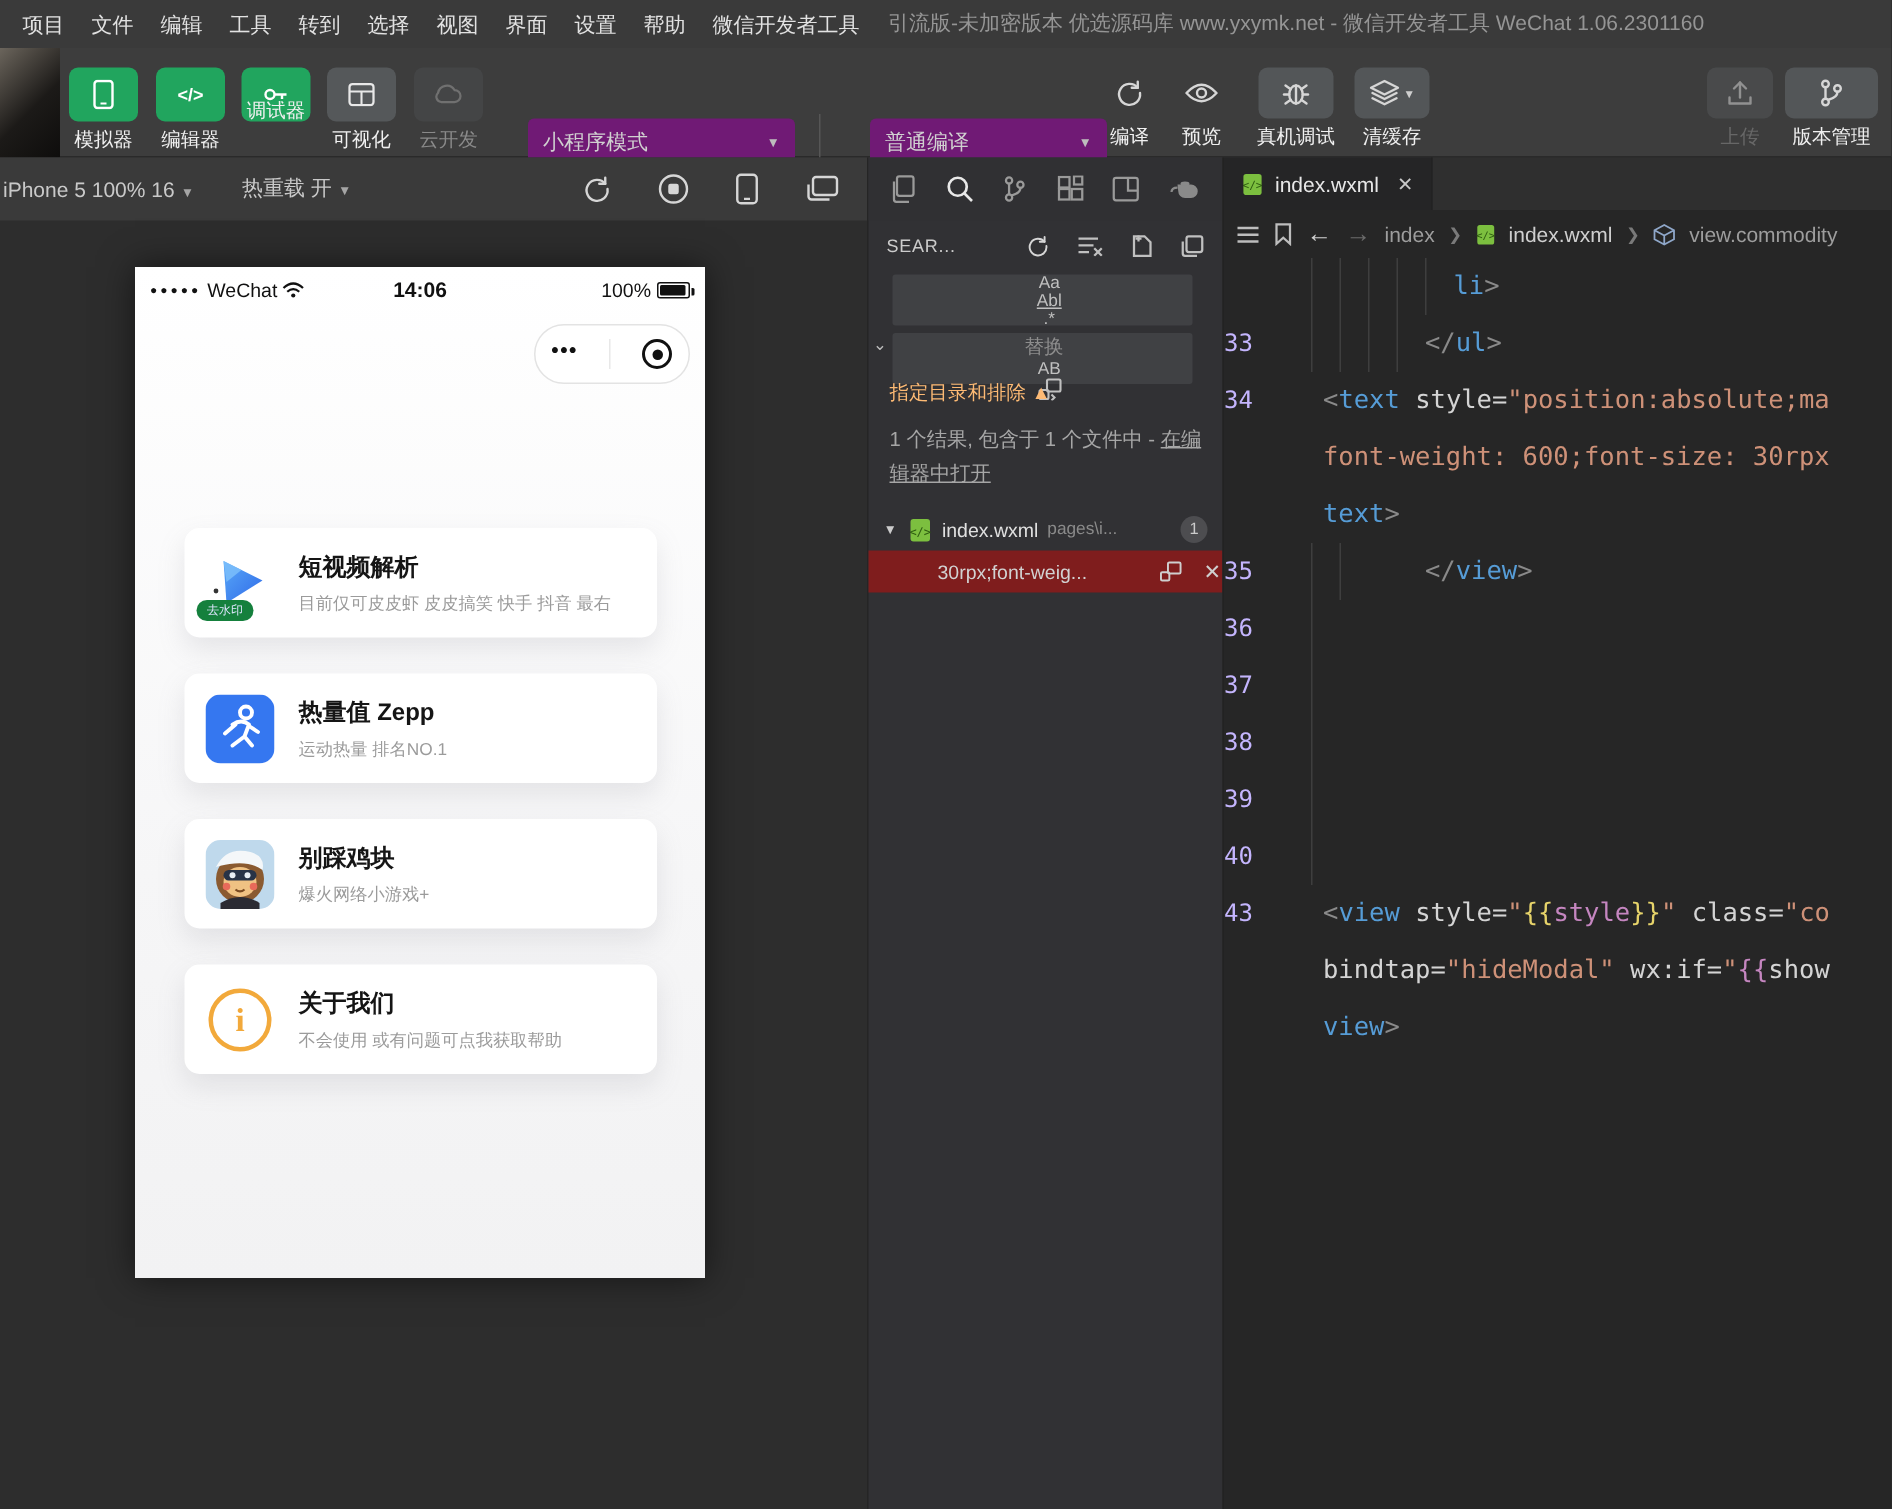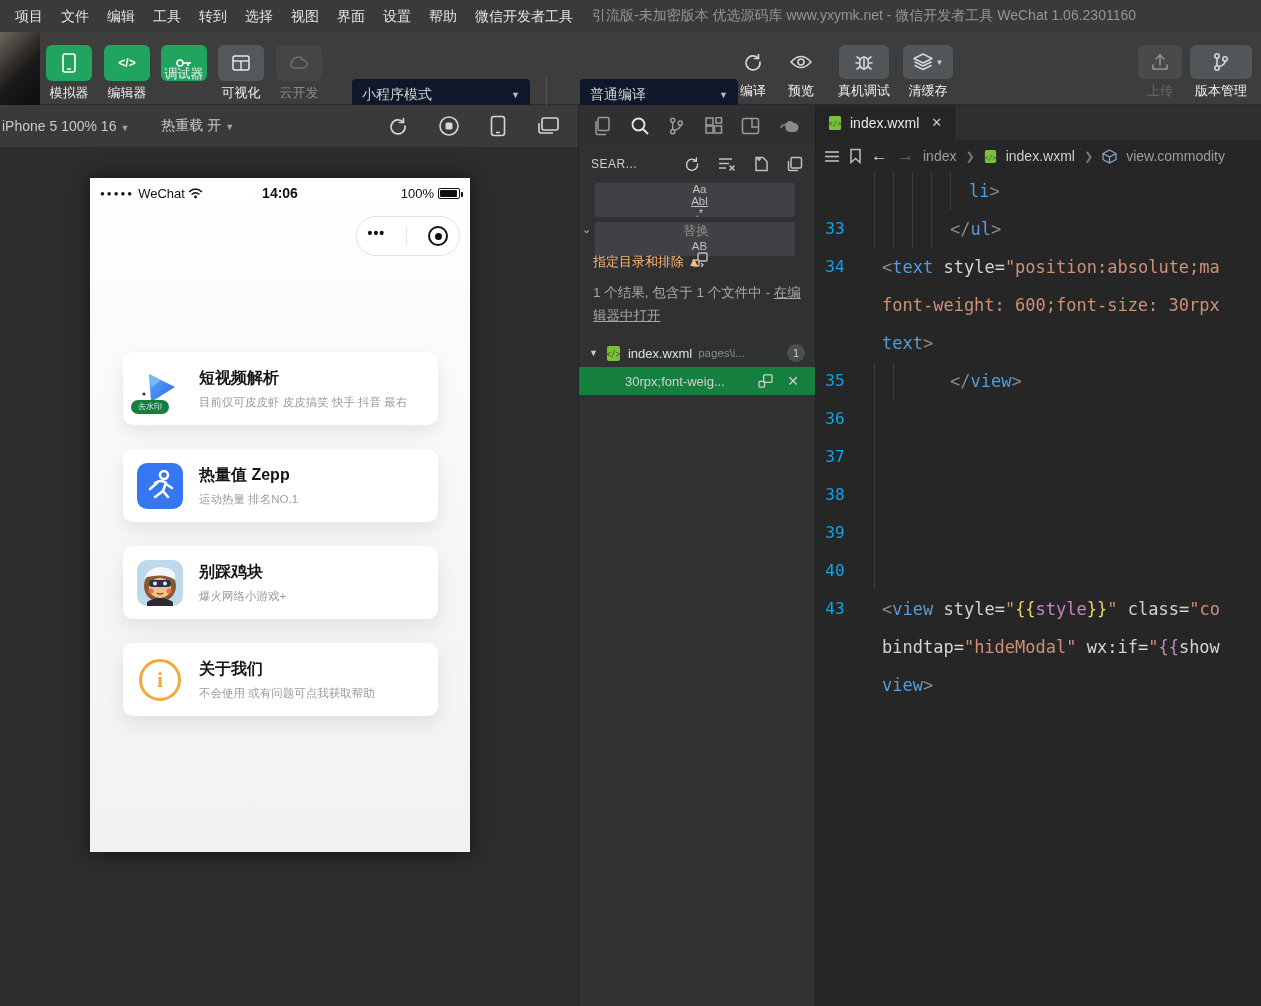--- a/index.html
+++ b/index.html
@@ -18,21 +18,21 @@
     border-bottom:1px solid #2a2a2a; }
   .avatar { position:absolute; left:0; top:0; width:40px; height:73px;
     background:linear-gradient(135deg,#6b655c 0%,#1c1a18 55%,#0e0d0c 100%); }
   .tb-group { position:absolute; top:13px; display:flex; flex-direction:column; align-items:center; width:46px; }
   .tb-btn { width:46px; height:36px; border-radius:6px; display:flex; align-items:center; justify-content:center; }
   .tb-btn.green { background:#21a55e; }
   .tb-btn.gray  { background:#55585a; }
   .tb-btn.dim   { background:#4a4c4e; opacity:.55; }
   .tb-label { margin-top:3px; font-size:13px; color:#f0f0f0; white-space:nowrap; }
   .tb-label.dim { color:#8a8a8a; }
-  .select { position:absolute; top:47px; height:32px; background:#0f172a; border-radius:4px;
+  .select { position:absolute; top:47px; height:32px; background:#701a75; border-radius:4px;
     display:flex; align-items:center; padding:0 10px; font-size:14px; color:#d0d0d0; }
   .select .caret { margin-left:auto; font-size:9px; color:#bdbdbd; }
   .v-divider { position:absolute; top:44px; width:1px; height:38px; background:#565656; }
   .icon-tool { position:absolute; top:13px; display:flex; flex-direction:column; align-items:center; }
   .icon-tool .ic { width:44px; height:34px; border-radius:6px; display:flex; align-items:center; justify-content:center; }
   .icon-tool .ic.boxed { background:#535658; }
   svg.gl { display:block; }
 
   
   .simulator { position:absolute; left:0; top:105px; width:578px; height:901px; background:#2d2d2d; }
@@ -87,38 +87,38 @@
   .in-ic.ul { text-decoration:underline; }
   .dirs-row { position:absolute; left:14px; top:148px; font-size:13px; color:#fdba74; }
   .summary { position:absolute; left:14px; top:176px; width:208px; font-size:13.5px; color:#a6a6a6; line-height:23px; }
   .summary a { color:#a6a6a6; text-decoration:underline; }
   .file-row { position:absolute; left:0; top:234px; width:100%; height:28px; display:flex; align-items:center; padding:0 10px; }
   .file-row .caret { color:#cccccc; font-size:9px; margin-right:8px; }
   .file-name { color:#e0e0e0; font-size:13px; margin-left:7px; }
   .file-path { color:#8a8a8a; font-size:11.5px; margin-left:6px; overflow:hidden; white-space:nowrap; }
   .count-badge { margin-left:auto; background:#4d4d50; color:#cccccc; border-radius:9px; min-width:18px; height:18px;
     font-size:11px; display:flex; align-items:center; justify-content:center; padding:0 5px; }
-  .match-row { position:absolute; left:0; top:262px; width:100%; height:28px; background:#15803d; display:flex; align-items:center;
-    padding:0 16px 0 46px; color:#d2d2d2; font-size:13px; }
+  .match-row { position:absolute; left:0; top:262px; width:100%; height:28px; background:#7f1d1d; display:flex; align-items:center;
+    padding:0 1px 0 46px; color:#d2d2d2; font-size:13px; }
   .match-row .m-icons { margin-left:auto; display:flex; gap:14px; align-items:center; color:#cfcfcf; }
 
   
   .editor { position:absolute; left:815px; top:105px; width:446px; height:901px; background:#262626; border-left:1px solid #222; }
   .tabbar { height:35px; background:#2f2f2f; display:flex; }
   .tab { height:35px; background:#252526; display:flex; align-items:center; padding:0 12px; gap:8px;
     font-size:14px; color:#e8e8e8; border-right:1px solid #222; }
   .tab .x { color:#c9c9c9; font-size:13px; margin-left:4px; }
   .breadcrumb { height:32px; display:flex; align-items:center; padding:0 8px; gap:9px; font-size:14px; color:#9d9d9d; background:#262626; }
   .breadcrumb .bc-sep { color:#7a7a7a; font-size:11px; }
   .bc-strong { color:#cfcfcf; }
   .bc-dim-arrow { opacity:.4; }
   .code { position:absolute; left:0; top:67px; width:100%; height:723px; overflow:hidden;
     font-family:"DejaVu Sans Mono","Liberation Mono",monospace; font-size:17px; }
   .code-row { height:38px; line-height:38px; display:flex; white-space:pre; }
-  .ln { flex:0 0 58px; text-align:center; padding-right:20px; color:#0ea5e9; font-size:16px; }
+  .ln { flex:0 0 58px; text-align:left; padding-right:20px; color:#c4b5fd; font-size:16px; }
   .guide { display:inline-block; width:19px; height:38px; border-left:1px solid #3e3e3e; vertical-align:top; }
   .ct { color:#569cd6; } .cp { color:#8a8a8a; } .ca { color:#d4d4d4; }
   .cs { color:#ce9178; } .cy { color:#e6d36a; } .cv { color:#c586c0; } .cw { color:#d4d4d4; }
 
   
   .stroke-ic { stroke:#d6d6d6; fill:none; stroke-width:1.6; stroke-linecap:round; stroke-linejoin:round; }
 </style>
 </head>
 <body>
 

